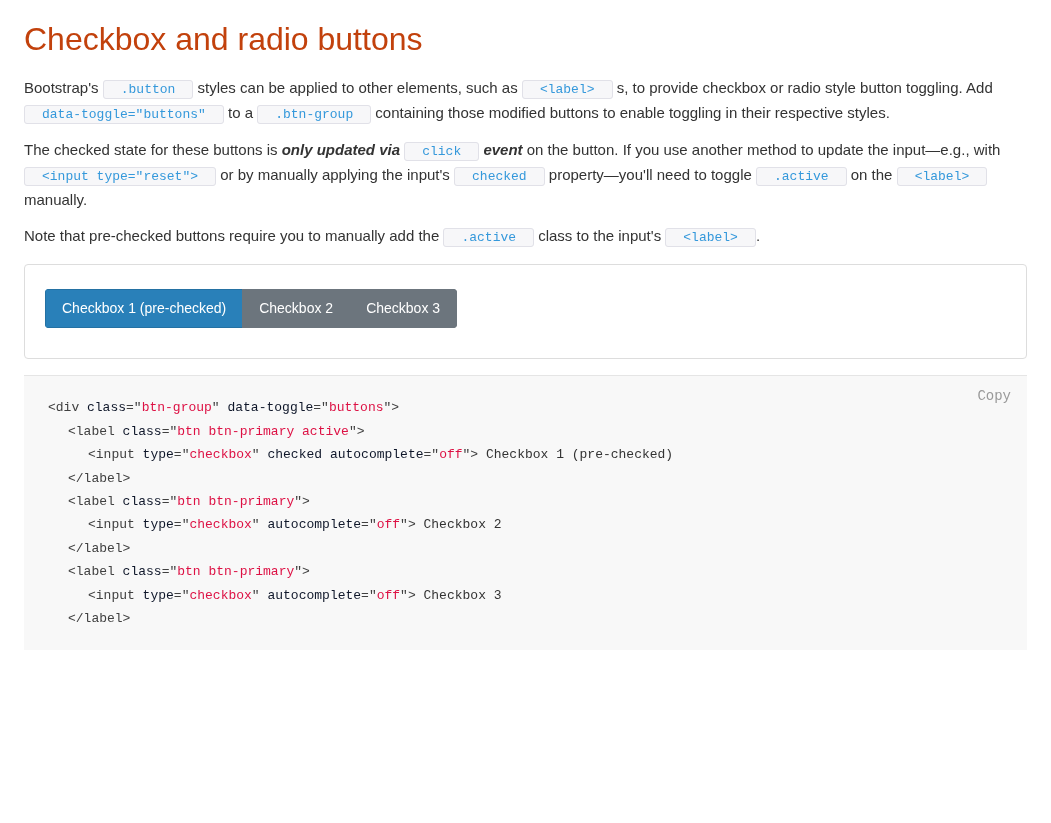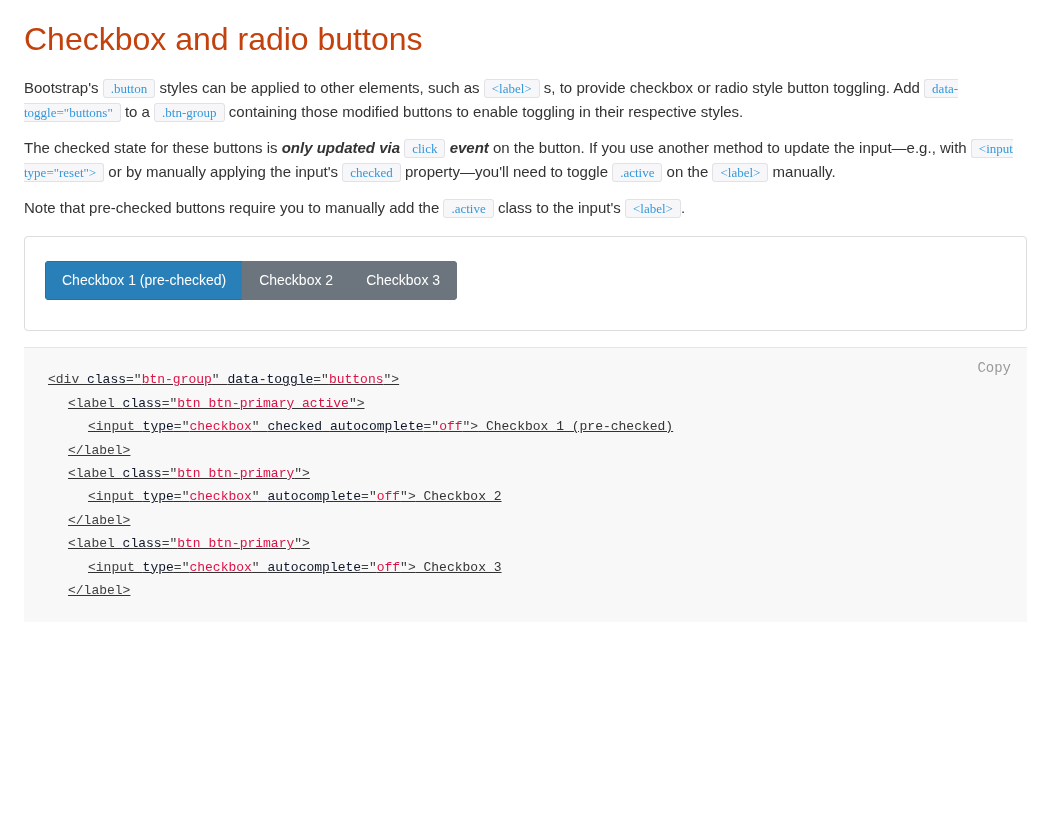--- a/index.html
+++ b/index.html
@@ -19,26 +19,26 @@
       margin-bottom: 18px;
       line-height: 1.2;
     }
 
     p {
       margin-bottom: 12px;
       line-height: 1.6;
     }
 
     code.inline {
-      font-family: Liberation Serif, serif;
+      font-family: Liberation Mono, monospace;
       font-size: 13px;
       background: #f7f7f9;
       border: 1px solid #e1e1e8;
       border-radius: 3px;
-      padding: 1px 7px;
+      padding: 1px 17px;
       color: #333;
     }
 
     code.inline.blue-code {
       color: #3498db;
       background: #f7f7f9;
       border: 1px solid #e1e1e8;
     }
 
     strong {
@@ -96,21 +96,20 @@
     .code-box {
       background: #f8f8f8;
       border-top: 1px solid #e5e5e5;
       position: relative;
       padding: 20px 24px 20px 24px;
       font-family: Menlo, Monaco, Consolas, "Courier New", monospace;
       font-size: 13px;
       line-height: 1.8;
       color: #333;
       margin-top: 16px;
-      text-decoration: underline;
     }
 
     .copy-btn {
       position: absolute;
       top: 12px;
       right: 16px;
       background: transparent;
       border: none;
       color: #999;
       font-size: 14px;

